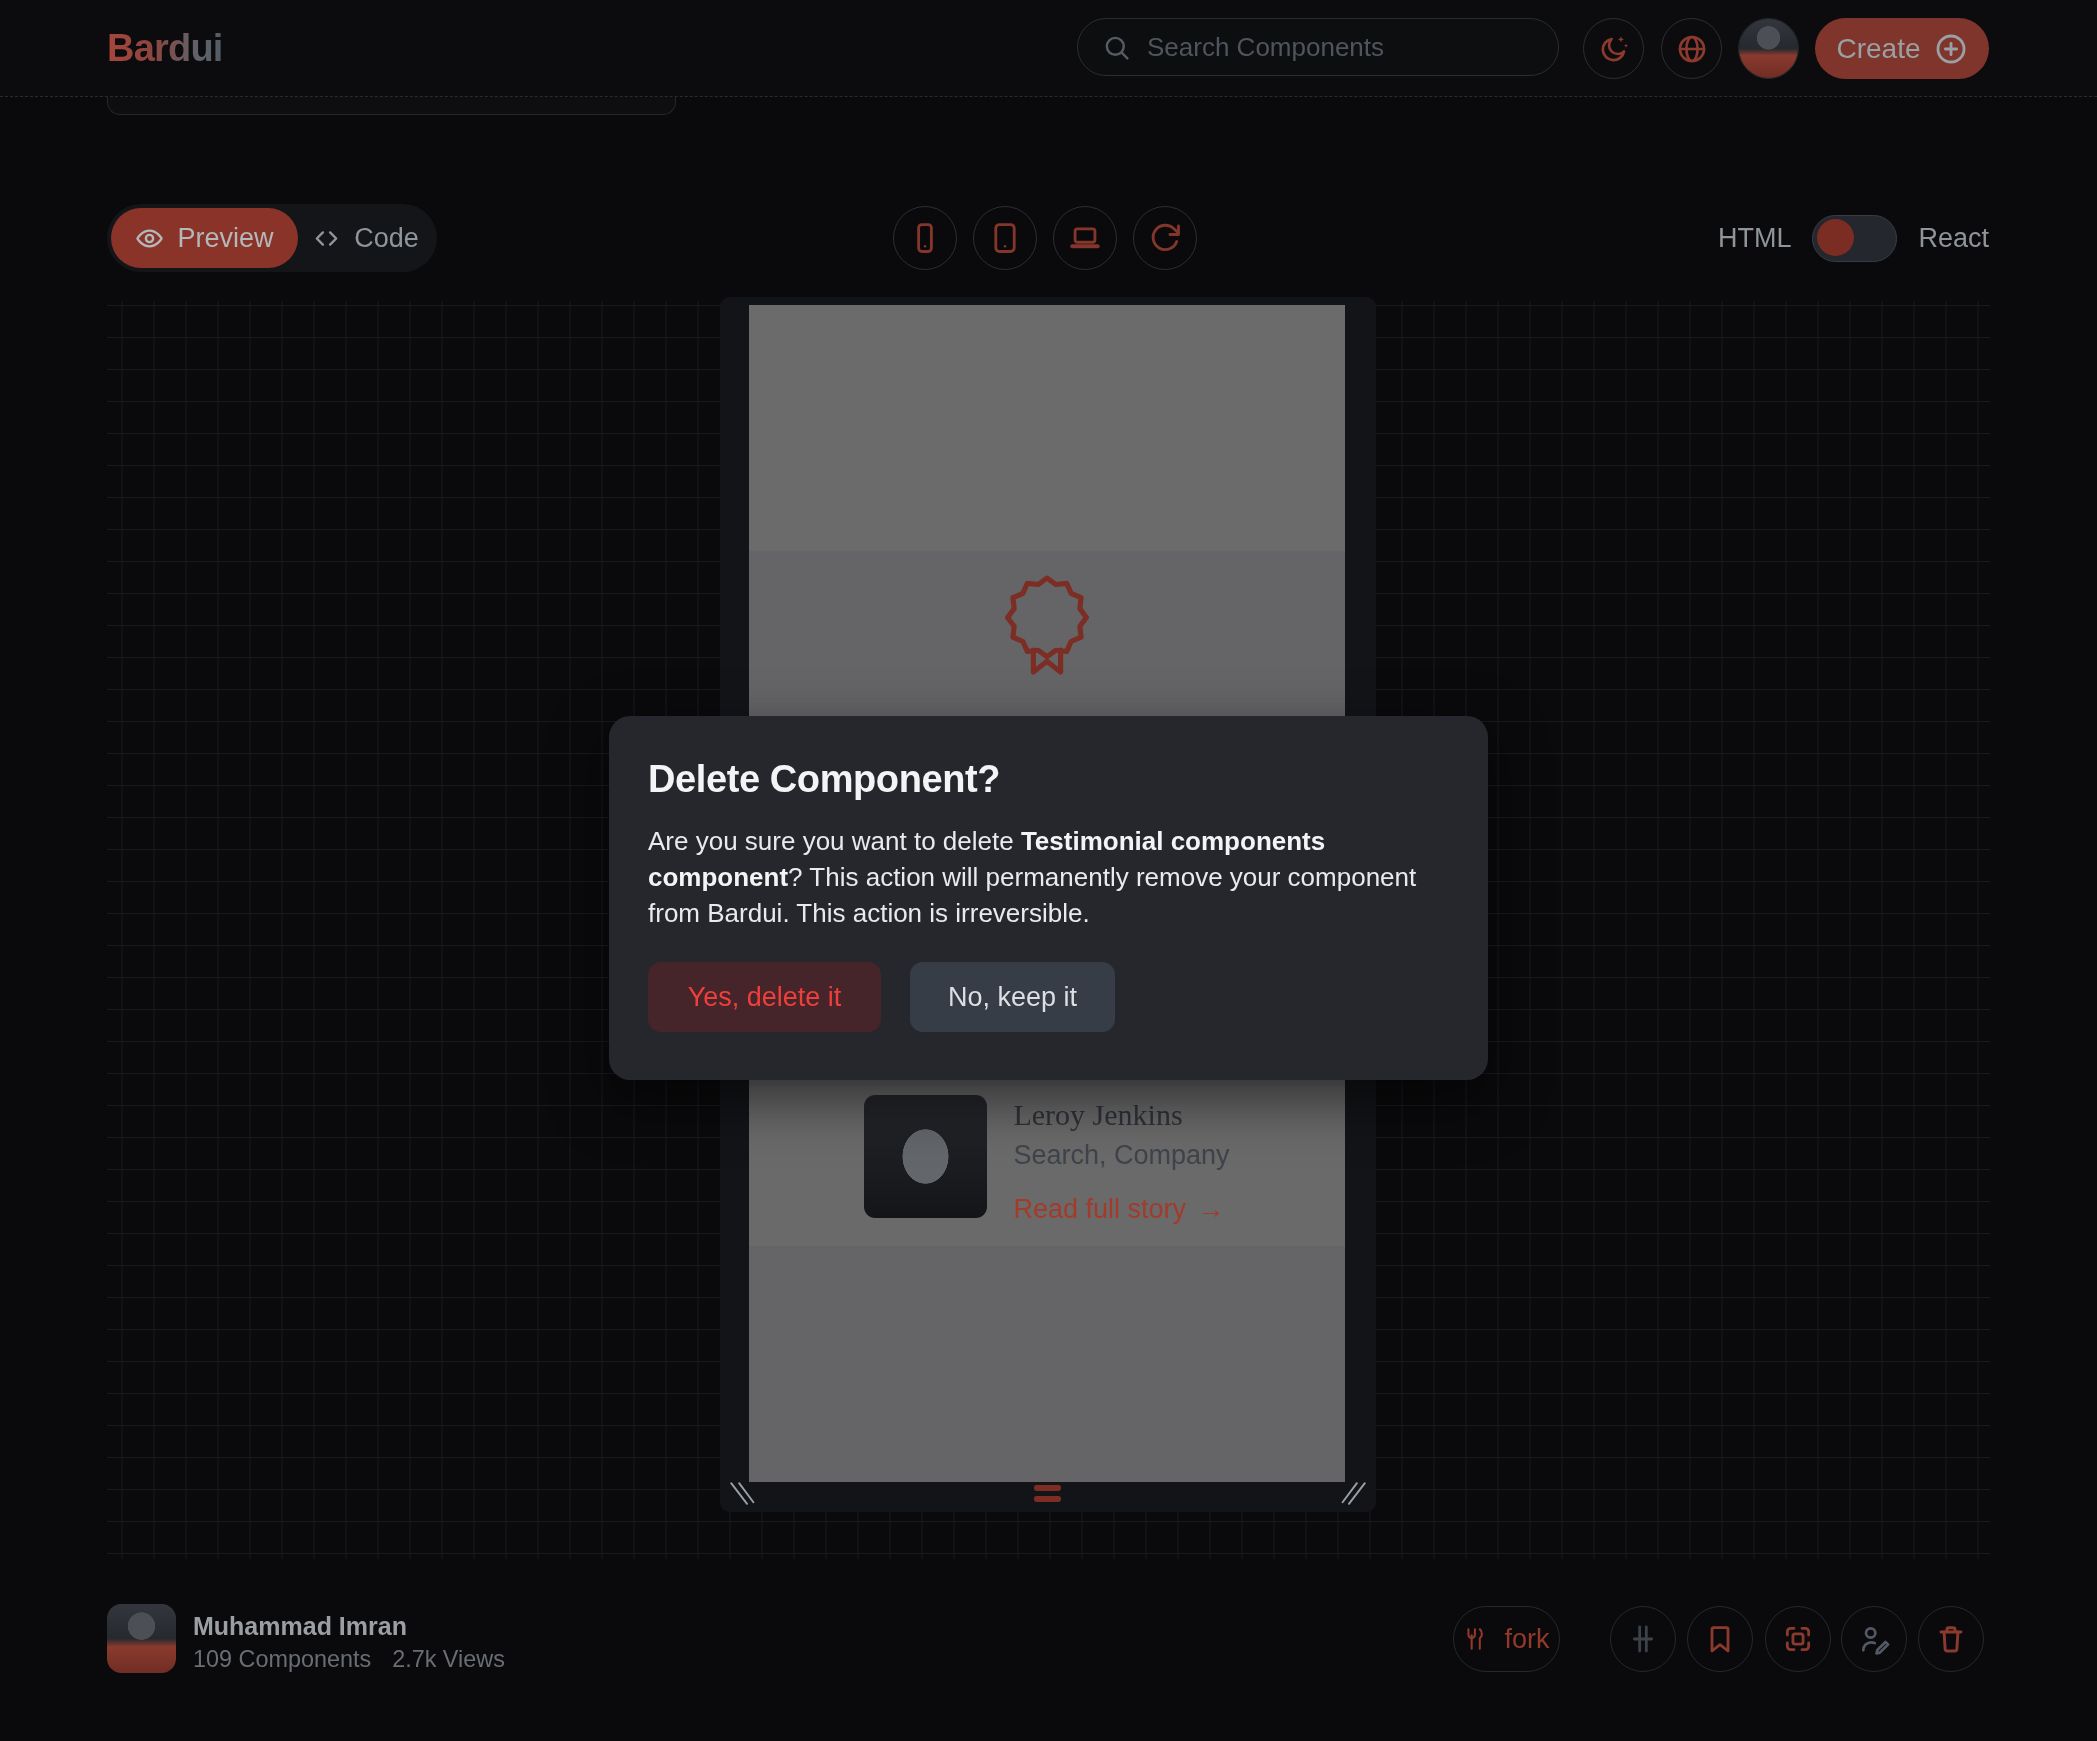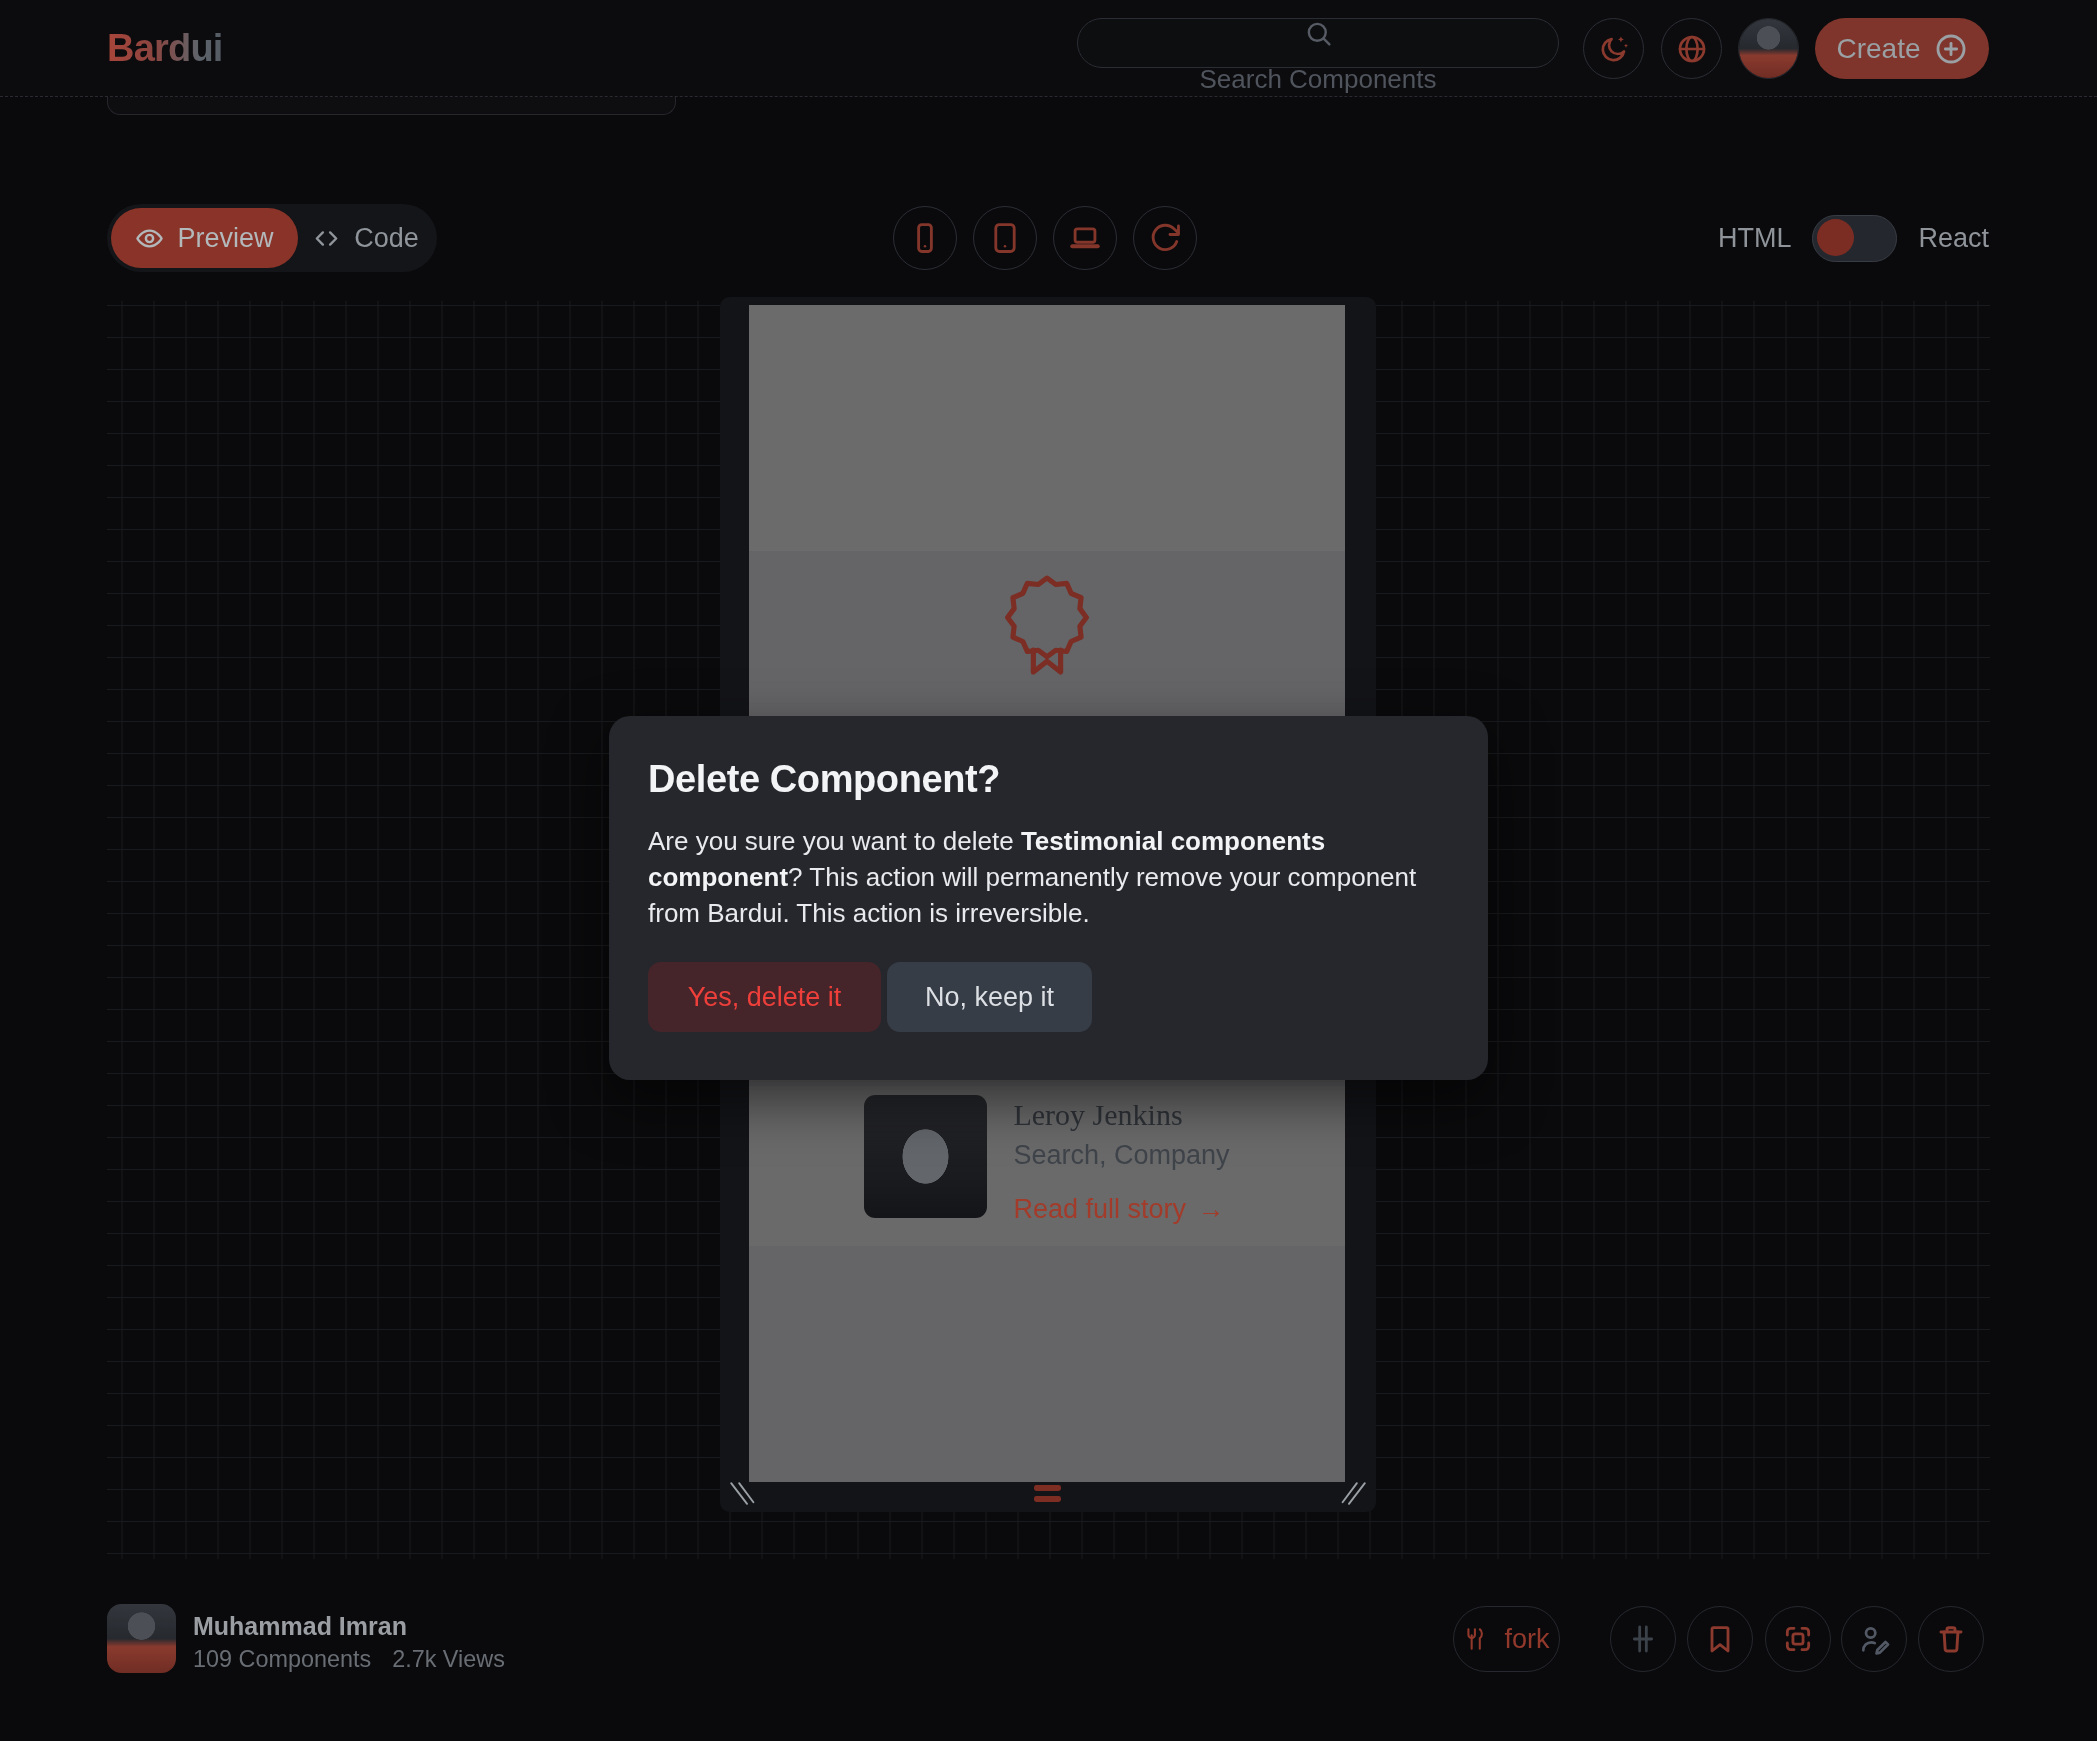--- a/index.html
+++ b/index.html
@@ -6,23 +6,23 @@
   html,body { width:2097px; height:1741px; background:#0a0a0c; overflow:hidden;
               font-family:"Liberation Sans", sans-serif; }
   .app { position:relative; width:2097px; height:1741px; background:#0a0a0c; }
 
   
   .navbar { position:absolute; left:0; top:0; width:2097px; height:97px;
             border-bottom:0.8px dashed #2a2a30; background:#0c0c0e; z-index:20; }
   .logo { position:absolute; left:107px; top:27px; font-size:38px; font-weight:800; letter-spacing:-0.8px;
           background:linear-gradient(90deg,#a8453a 0%,#8b4540 40%,#5e646b 80%,#545a62 100%);
           -webkit-background-clip:text; background-clip:text; color:transparent; }
-  .search { position:absolute; left:1077px; top:18px; width:482px; height:50px;
+  .search { position:absolute; left:1077px; top:18px; width:482px; height:58px;
             border:1.6px solid #2a2d34; border-radius:32px; background:#0d0e10;
-            display:flex; align-items:center; gap:16px; padding:0 24px;flex-direction:column; }
+            display:flex; align-items:center; gap:16px; padding:0 24px; }
   .search svg { width:29px; height:29px; color:#565b64; flex:none; }
   .search-text { font-size:26px; color:#4f545d; }
   .nav-circle { position:absolute; top:18px; width:61px; height:61px; border-radius:50%;
                 border:1.6px solid #2b2e35; display:flex; align-items:center; justify-content:center;
                 color:#8c392e; background:transparent; }
   .nav-circle svg { width:32px; height:32px; }
   .nav-avatar { position:absolute; left:1738px; top:18px; width:61px; height:61px; border-radius:50%;
                 overflow:hidden; border:1.6px solid #26292f; }
   .avatar-man { width:100%; height:100%;
       background:
@@ -86,21 +86,21 @@
   .hd-left { left:6.4px; } .hd-right { right:6.4px; }
   .drag-handle { position:absolute; left:314px; top:1188px; display:flex; flex-direction:column; gap:5.6px; }
   .drag-handle i { display:block; width:27px; height:5.6px; border-radius:2.4px; background:#7e2d23; }
 
   
   .modal { position:absolute; left:609px; top:716px; width:879px; height:364px; background:#25272c;
            border-radius:21px; box-shadow:0 19.3px 56px rgba(0,0,0,.55); z-index:30; padding:39px; }
   .modal-title { font-size:38px; font-weight:800; color:#f3f4f6; letter-spacing:-0.4px; margin-top:3.2px; }
   .modal-body { margin-top:22px; width:801px; font-size:26px; line-height:36px; color:#e8eaee; }
   .modal-body b { font-weight:700; color:#f3f4f6; }
-  .modal-actions { margin-top:31px; display:flex; gap:6px; }
+  .modal-actions { margin-top:31px; display:flex; gap:29px; }
   .btn-danger { width:233px; height:70px; border-radius:13px; background:#45252a; color:#ee3f3b;
                 font-size:27px; font-weight:500; display:flex; align-items:center; justify-content:center; }
   .btn-neutral { width:205px; height:70px; border-radius:13px; background:#373d47; color:#dcdfe3;
                  font-size:27px; display:flex; align-items:center; justify-content:center; }
 
   
   .f-avatar { position:absolute; left:107px; top:1604px; width:69px; height:69px; border-radius:14.5px;
               overflow:hidden; z-index:6; }
   .f-name { position:absolute; left:193px; top:1612px; font-size:25px; font-weight:700; color:#9b9fa4; z-index:6; }
   .f-stats { position:absolute; left:193px; top:1646px; font-size:23.4px; color:#696e75; display:flex; gap:21px; z-index:6; }

